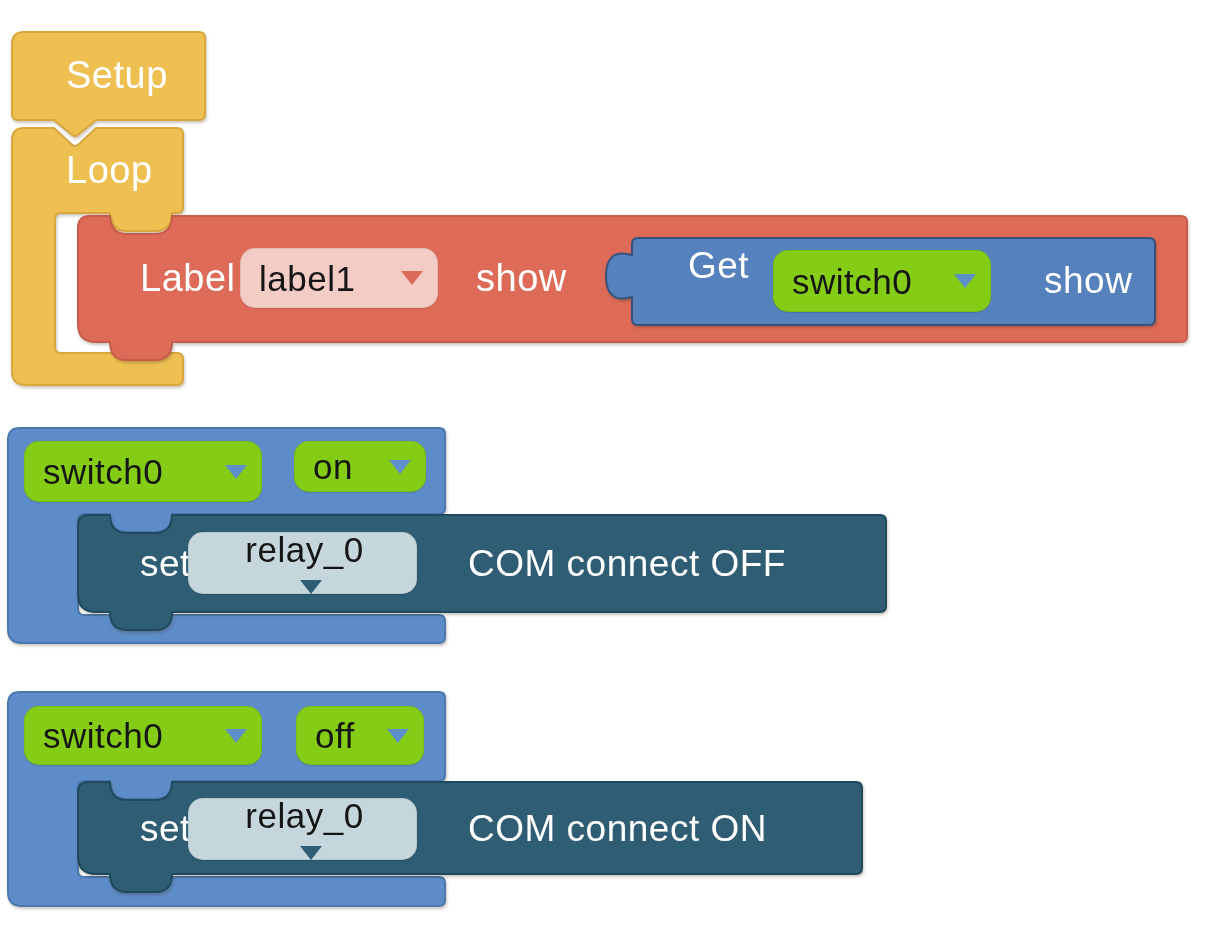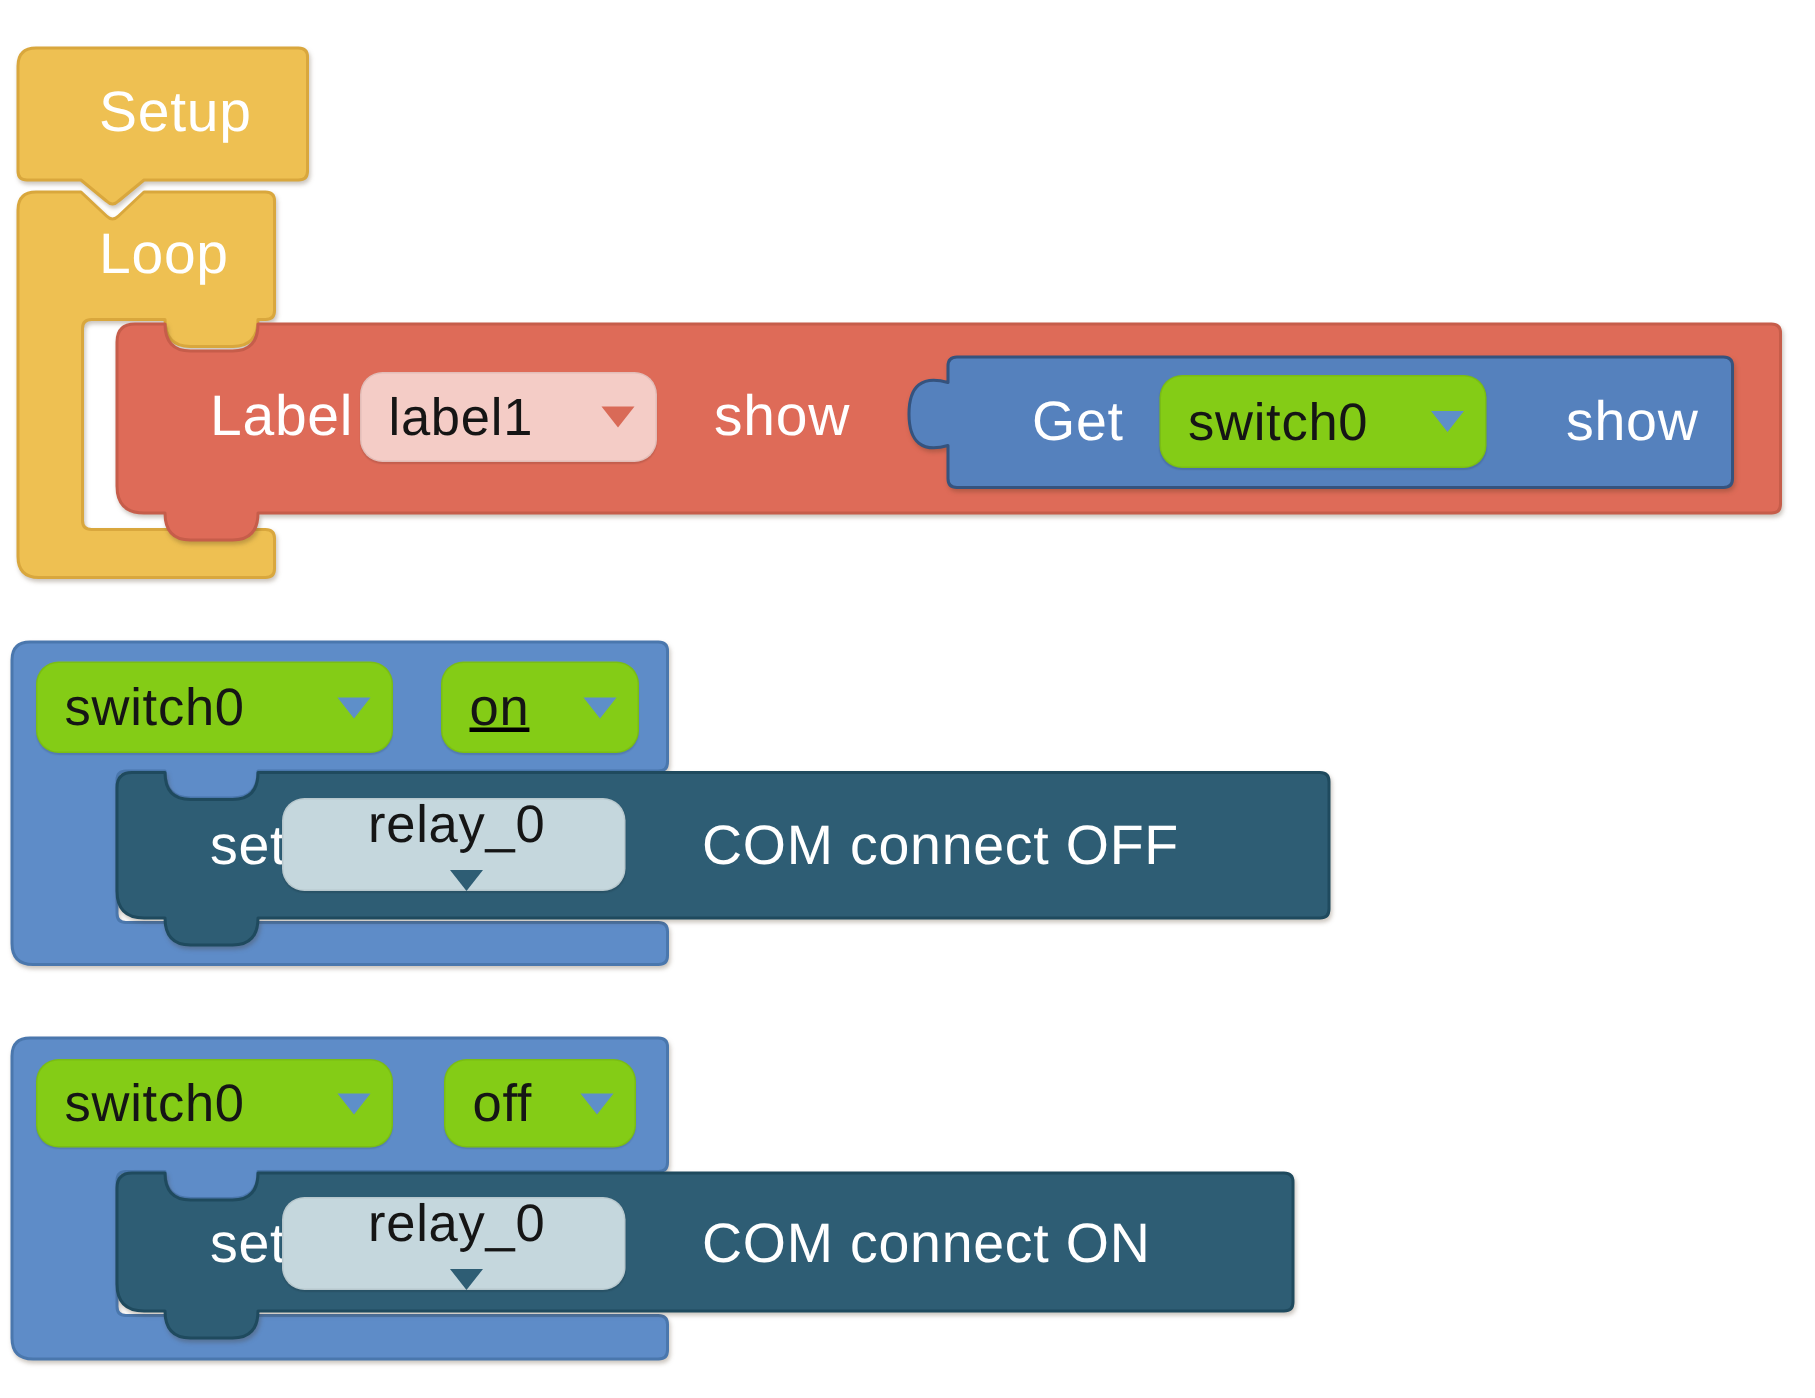--- a/index.html
+++ b/index.html
@@ -102,35 +102,35 @@
 
 <div class="blk-text big" style="left:112px;top:254px;text-align:right;">Label</div>
 
 <div class="dropdown bg-pink" style="left:240px;top:248px;width:198px;height:60px;">
   <span class="dd-text">label1</span>
   <span class="caret caret-red"></span>
 </div>
 
 <div class="blk-text big" style="left:448px;top:254px;">show</div>
 
-<div class="blk-text" style="left:660px;top:257px;">Get</div>
+<div class="blk-text" style="left:660px;top:242px;">Get</div>
 
 <div class="dropdown bg-lblue" style="left:773px;top:250px;width:218px;height:62px;">
   <span class="dd-text">switch0</span>
   <span class="caret caret-blue"></span>
 </div>
 
 <div class="blk-text" style="left:1016px;top:257px;">show</div>
 
 <div class="dropdown bg-lblue" style="left:24px;top:441px;width:238px;height:61px;">
   <span class="dd-text">switch0</span>
   <span class="caret caret-blue"></span>
 </div>
 
-<div class="dropdown bg-lblue" style="left:294px;top:441px;width:132px;height:61px;text-decoration:underline;">
+<div class="dropdown bg-lblue" style="left:294px;top:441px;width:132px;height:51px;">
   <span class="dd-text">on</span>
   <span class="caret caret-blue"></span>
 </div>
 
 <div class="blk-text" style="left:112px;top:540px;">set</div>
 
 <div class="dropdown bg-tgray" style="left:188px;top:532px;width:229px;height:62px;">
   <span class="dd-text">relay_0</span>
   <span class="caret caret-teal"></span>
 </div>

